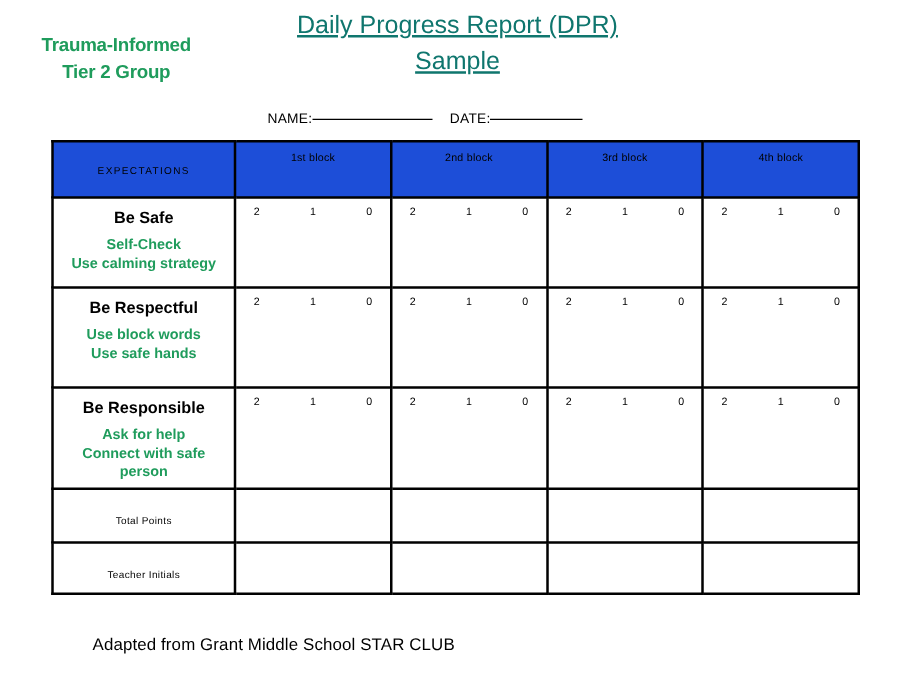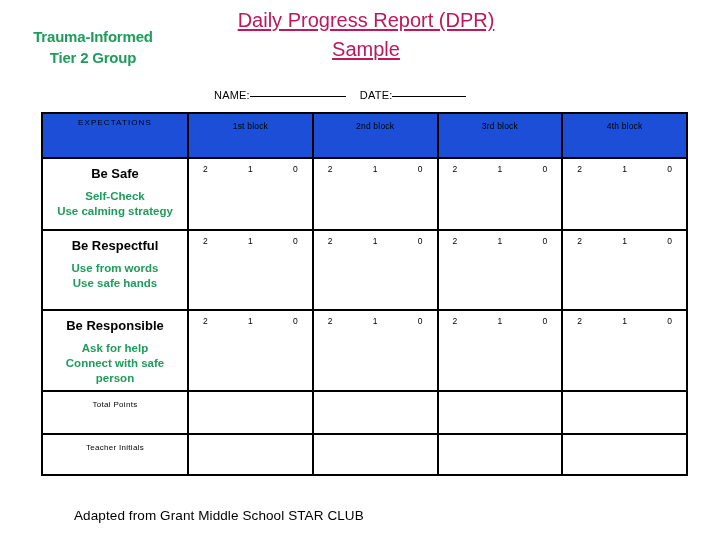--- a/index.html
+++ b/index.html
@@ -39,21 +39,21 @@
   #program-label .line { display: block; }
 
   #report-title {
     position: absolute;
     left: 186px;
     top: 6px;
     width: 360px;
     text-align: center;
     font-size: 20px;
     line-height: 29px;
-    color: #be185d;
+    color: #0f766e;
   }
   #report-title .line {
     display: inline-block;
     text-decoration: underline;
     text-underline-offset: 2px;
   }
   #report-title .title-line-2-wrap { display: block; }
 
   
   #name-date-row {
@@ -100,21 +100,21 @@
   #dpr-table thead th {
     background: #1d4ed8;
     height: 43px;
   }
   .hdr-exp-text {
     display: block;
     text-align: center;
     font-size: 8px;
     letter-spacing: 1.1px;
     font-weight: normal;
-    padding-top: 4px;
+    padding-top: 18px;
   }
   .hdr-blk-text {
     display: block;
     text-align: center;
     font-size: 8.5px;
     font-weight: normal;
     padding-top: 7px;
     letter-spacing: 0.2px;
   }
 
@@ -155,21 +155,21 @@
   .score-row span { display: inline-block; }
 
   
   td.summary-label {
     background: #ffffff;
     text-align: center;
   }
   .summary-text {
     display: block;
     font-size: 8px;
-    padding-top: 8px;
+    padding-top: 20px;
     letter-spacing: 0.3px;
   }
 
   
   tr.r-safe td        { height: 70px; }
   tr.r-respect td     { height: 78px; }
   tr.r-responsible td { height: 79px; }
   tr.r-total td       { height: 41px; }
   tr.r-initials td    { height: 39px; margin-top: 34px; }
 
@@ -272,21 +272,21 @@
           <span>1</span>
           <span>0</span>
         </span>
       </td>
     </tr>
 
     <tr class="r-respect">
       <td class="exp-cell">
         <span class="exp-title">Be Respectful</span>
         <span class="exp-sub">
-          <span class="sline">Use from words</span>
+          <span class="sline">Use block words</span>
           <span class="sline">Use safe hands</span>
         </span>
       </td>
       <td class="score-cell">
         <span class="score-row">
           <span>2</span>
           <span>1</span>
           <span>0</span>
         </span>
       </td>

